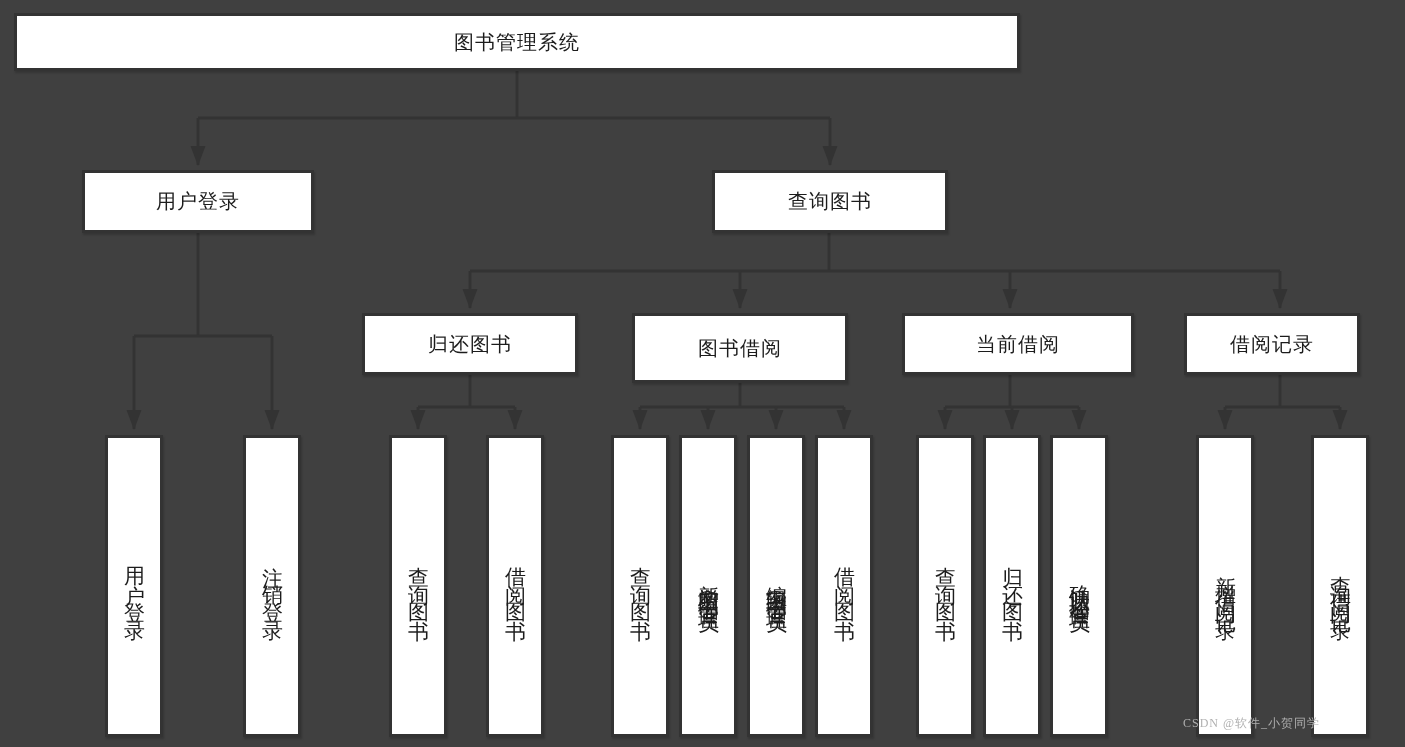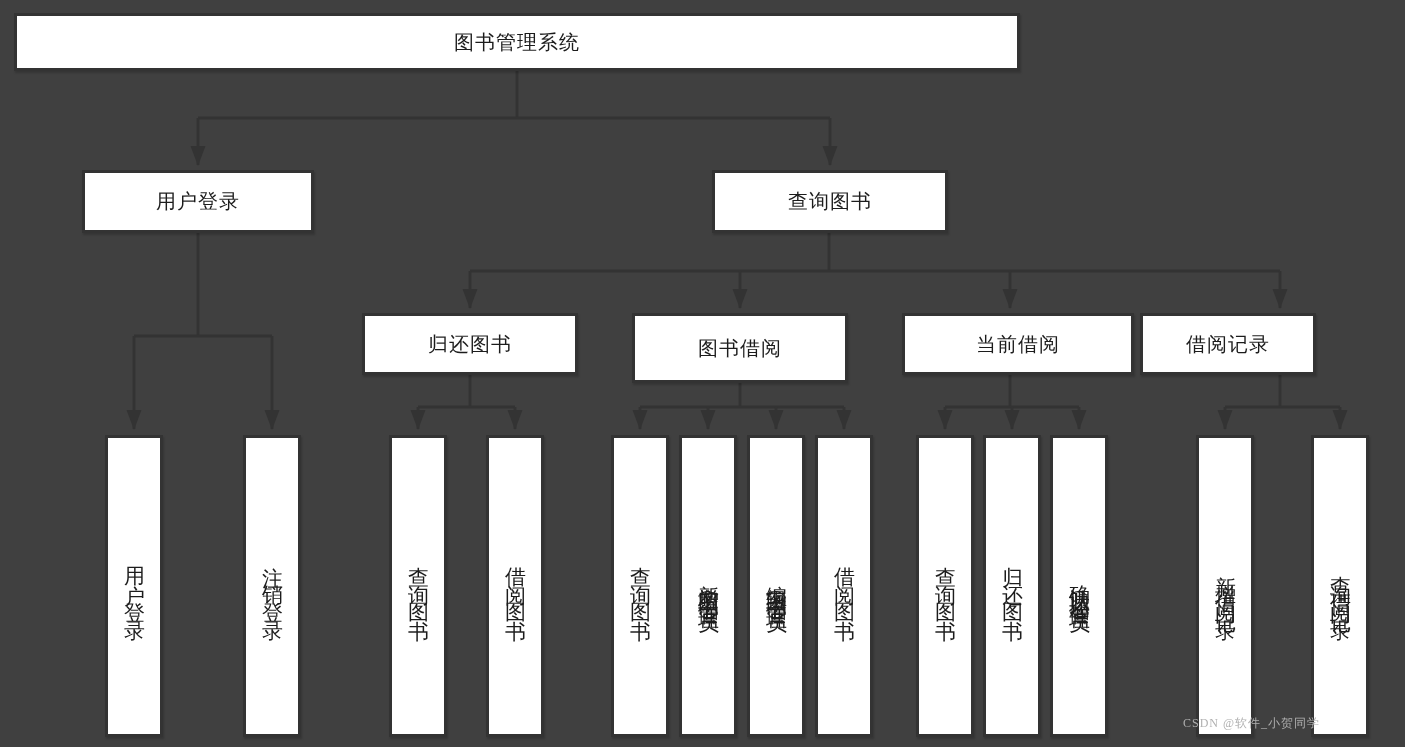--- a/index.html
+++ b/index.html
@@ -119,21 +119,21 @@
 
   <div class="box" style="left:362px; top:313px; width:216px; height:62px;">
     <span class="hlabel">归还图书</span>
   </div>
   <div class="box" style="left:632px; top:313px; width:216px; height:70px;">
     <span class="hlabel">图书借阅</span>
   </div>
   <div class="box" style="left:902px; top:313px; width:232px; height:62px;">
     <span class="hlabel">当前借阅</span>
   </div>
-  <div class="box" style="left:1140px; top:313px; width:176px; height:62px;">
+  <div class="box" style="left:1184px; top:313px; width:176px; height:62px;">
     <span class="hlabel">借阅记录</span>
   </div>
 
   <div class="box vbox" style="left:105px; top:435px; width:58px; height:302px;">
     <span class="vlabel ls4">用户登录</span>
   </div>
   <div class="box vbox" style="left:243px; top:435px; width:58px; height:302px;">
     <span class="vlabel ls4">注销登录</span>
   </div>
 

